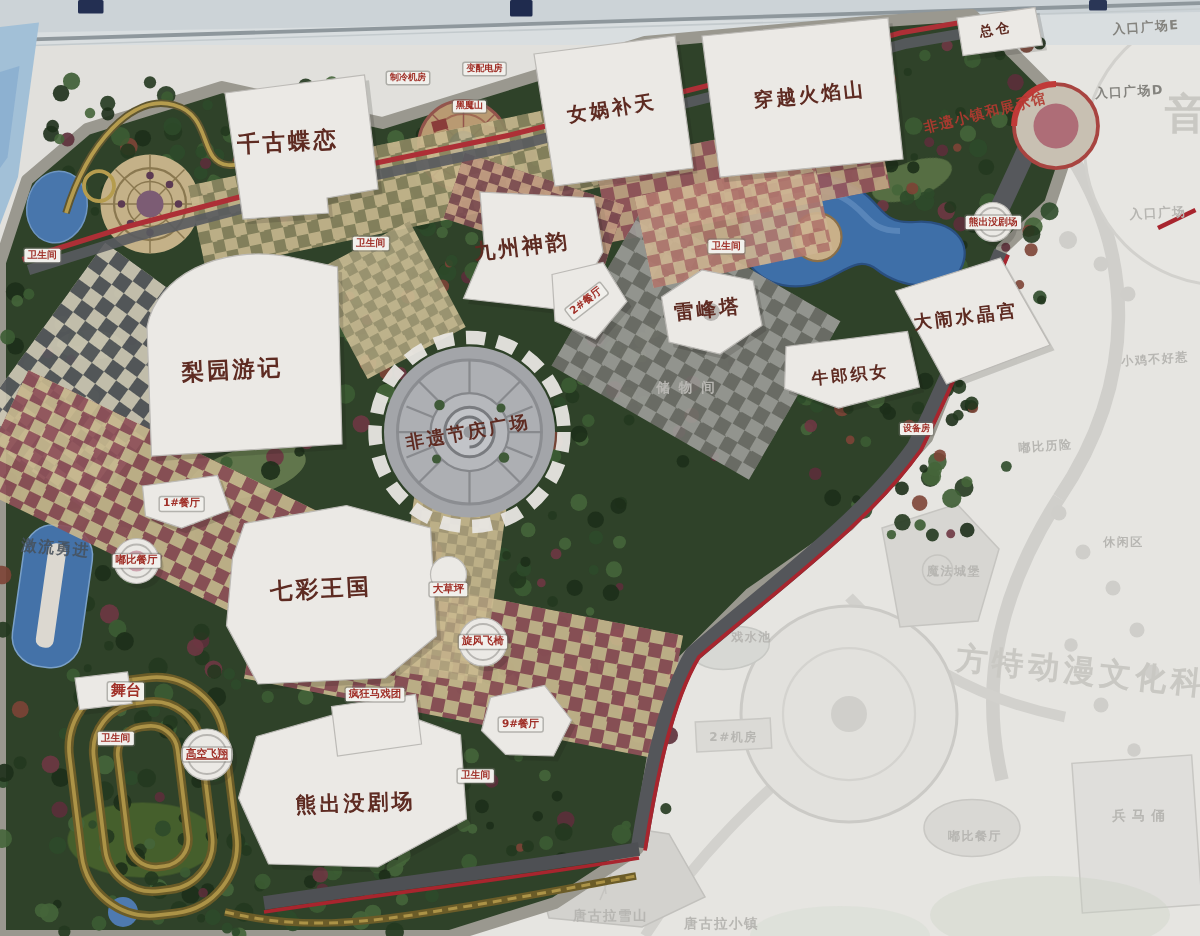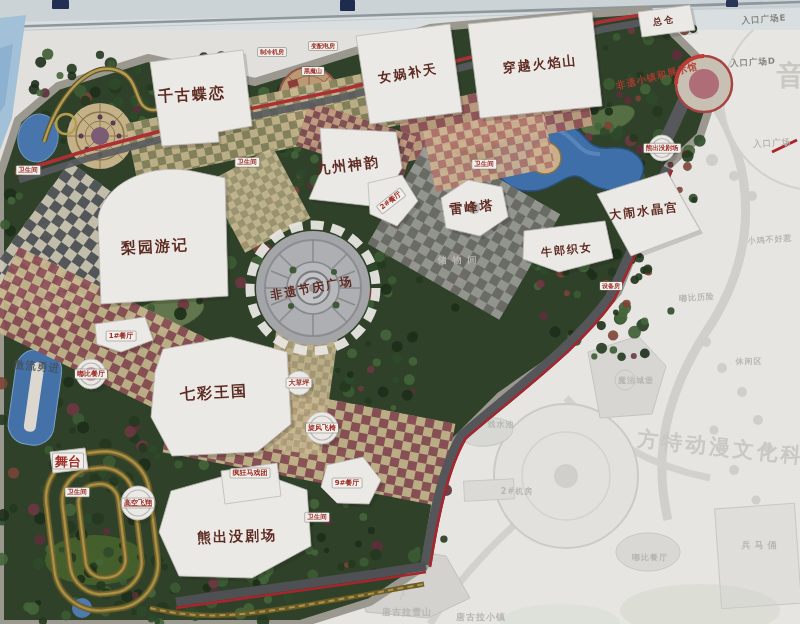--- a/index.html
+++ b/index.html
@@ -964,43 +964,43 @@
       <span class="lbl bld" style="left: 214px; top: 393px; font-size: 15px; transform: translate(-50%, -50%) rotate(-3deg);">七彩王国</span>
       <span class="lbl bld" style="left: 237px; top: 536px; font-size: 14px; transform: translate(-50%, -50%) rotate(-2deg);">熊出没剧场</span>
       <span class="lbl sign" style="left: 121px; top: 336px; font-size: 7px; transform: translate(-50%, -50%) rotate(0deg);">1#餐厅</span>
       <span class="lbl sign" style="left: 391px; top: 201px; font-size: 7px; transform: translate(-50%, -50%) rotate(-38deg);">2#餐厅</span>
       <span class="lbl sign" style="left: 347px; top: 483px; font-size: 7px; transform: translate(-50%, -50%) rotate(0deg);">9#餐厅</span>
       <span class="lbl sign" style="left: 28px; top: 170px; font-size: 6.5px; transform: translate(-50%, -50%) rotate(0deg);">卫生间</span>
       <span class="lbl sign" style="left: 247px; top: 162px; font-size: 6.5px; transform: translate(-50%, -50%) rotate(0deg);">卫生间</span>
       <span class="lbl sign" style="left: 484px; top: 164px; font-size: 6.5px; transform: translate(-50%, -50%) rotate(0deg);">卫生间</span>
       <span class="lbl sign" style="left: 77px; top: 492px; font-size: 6.5px; transform: translate(-50%, -50%) rotate(0deg);">卫生间</span>
       <span class="lbl sign" style="left: 317px; top: 517px; font-size: 6.5px; transform: translate(-50%, -50%) rotate(0deg);">卫生间</span>
-      <span class="lbl sign" style="left: 68px; top: 461px; font-size: 13px; transform: translate(-50%, -50%) rotate(0deg);">舞台</span>
+      <span class="lbl sign" style="left: 84px; top: 461px; font-size: 10px; transform: translate(-50%, -50%) rotate(0deg);">舞台</span>
       <span class="lbl sign" style="left: 138px; top: 503px; font-size: 7px; transform: translate(-50%, -50%) rotate(0deg); text-decoration: underline;">高空飞翔</span>
-      <span class="lbl sign" style="left: 250px; top: 473px; font-size: 7px; transform: translate(-50%, -50%) rotate(0deg);">疯狂马戏团</span>
+      <span class="lbl sign" style="left: 250px; top: 463px; font-size: 7px; transform: translate(-50%, -50%) rotate(0deg);">疯狂马戏团</span>
       <span class="lbl sign" style="left: 322px; top: 428px; font-size: 7px; transform: translate(-50%, -50%) rotate(0deg);">旋风飞椅</span>
-      <span class="lbl sign" style="left: 299px; top: 383px; font-size: 7px; transform: translate(-50%, -50%) rotate(0deg);">大草坪</span>
+      <span class="lbl sign" style="left: 299px; top: 393px; font-size: 7px; transform: translate(-50%, -50%) rotate(0deg);">大草坪</span>
       <span class="lbl sign" style="left: 91px; top: 374px; font-size: 7px; transform: translate(-50%, -50%) rotate(0deg);">嘟比餐厅</span>
       <span class="lbl sign" style="left: 662px; top: 148px; font-size: 6.5px; transform: translate(-50%, -50%) rotate(0deg);">熊出没剧场</span>
       <span class="lbl sign" style="left: 272px; top: 52px; font-size: 6px; transform: translate(-50%, -50%) rotate(0deg);">制冷机房</span>
       <span class="lbl sign" style="left: 323px; top: 46px; font-size: 6px; transform: translate(-50%, -50%) rotate(0deg);">变配电房</span>
       <span class="lbl sign" style="left: 313px; top: 71px; font-size: 6px; transform: translate(-50%, -50%) rotate(0deg);">黑魔山</span>
       <span class="lbl sign" style="left: 611px; top: 286px; font-size: 6px; transform: translate(-50%, -50%) rotate(0deg);">设备房</span>
       <span class="lbl water" style="left: 37px; top: 366px; font-size: 10.5px; transform: translate(-50%, -50%) rotate(5deg);">激流勇进</span>
       <span class="lbl red" style="left: 657px; top: 76px; font-size: 9.5px; transform: translate(-50%, -50%) rotate(-14deg);">非遗小镇和展示馆</span>
       <span class="lbl entr" style="left: 764px; top: 19px; font-size: 8.5px; transform: translate(-50%, -50%) rotate(-4deg);">入口广场E</span>
       <span class="lbl entr" style="left: 753px; top: 62px; font-size: 8.5px; transform: translate(-50%, -50%) rotate(-3deg);">入口广场D</span>
       <span class="lbl fade" style="left: 772px; top: 143px; font-size: 8.5px; transform: translate(-50%, -50%) rotate(-3deg);">入口广场</span>
       <span class="lbl fade" style="left: 460px; top: 260px; font-size: 9px; transform: translate(-50%, -50%) rotate(0deg); letter-spacing: 6px;">储物间</span>
       <span class="lbl fade" style="left: 770px; top: 240px; font-size: 8px; transform: translate(-50%, -50%) rotate(-4deg);">小鸡不好惹</span>
       <span class="lbl fade" style="left: 697px; top: 298px; font-size: 8px; transform: translate(-50%, -50%) rotate(-4deg);">嘟比历险</span>
       <span class="lbl fade" style="left: 749px; top: 362px; font-size: 8px; transform: translate(-50%, -50%) rotate(0deg);">休闲区</span>
       <span class="lbl fade" style="left: 636px; top: 381px; font-size: 8px; transform: translate(-50%, -50%) rotate(0deg);">魔法城堡</span>
       <span class="lbl fade" style="left: 501px; top: 425px; font-size: 8px; transform: translate(-50%, -50%) rotate(0deg);">戏水池</span>
-      <span class="lbl fade" style="left: 517px; top: 492px; font-size: 8px; transform: translate(-50%, -50%) rotate(0deg);">2#机房</span>
+      <span class="lbl fade" style="left: 489px; top: 492px; font-size: 8px; transform: translate(-50%, -50%) rotate(0deg);">2#机房</span>
       <span class="lbl fade" style="left: 650px; top: 558px; font-size: 8px; transform: translate(-50%, -50%) rotate(0deg);">嘟比餐厅</span>
       <span class="lbl fade" style="left: 761px; top: 545px; font-size: 9px; transform: translate(-50%, -50%) rotate(0deg); letter-spacing: 4px;">兵马俑</span>
       <span class="lbl fade" style="left: 407px; top: 612px; font-size: 9px; transform: translate(-50%, -50%) rotate(0deg);">唐古拉雪山</span>
       <span class="lbl fade" style="left: 481px; top: 617px; font-size: 9px; transform: translate(-50%, -50%) rotate(0deg);">唐古拉小镇</span>
       <span class="lbl wm" style="left: 733px; top: 449px; font-size: 21px; transform: translate(-50%, -50%) rotate(6deg);">方特动漫文化科技</span>
       <span class="lbl wm" style="left: 792px; top: 76px; font-size: 28px; transform: translate(-50%, -50%) rotate(0deg);">音</span>
     </div>
 </div>
 
 </body></html>

